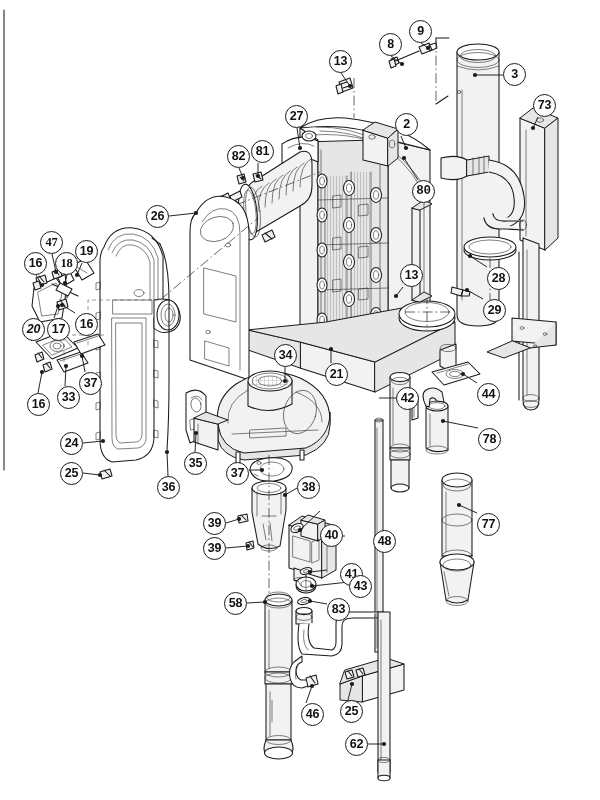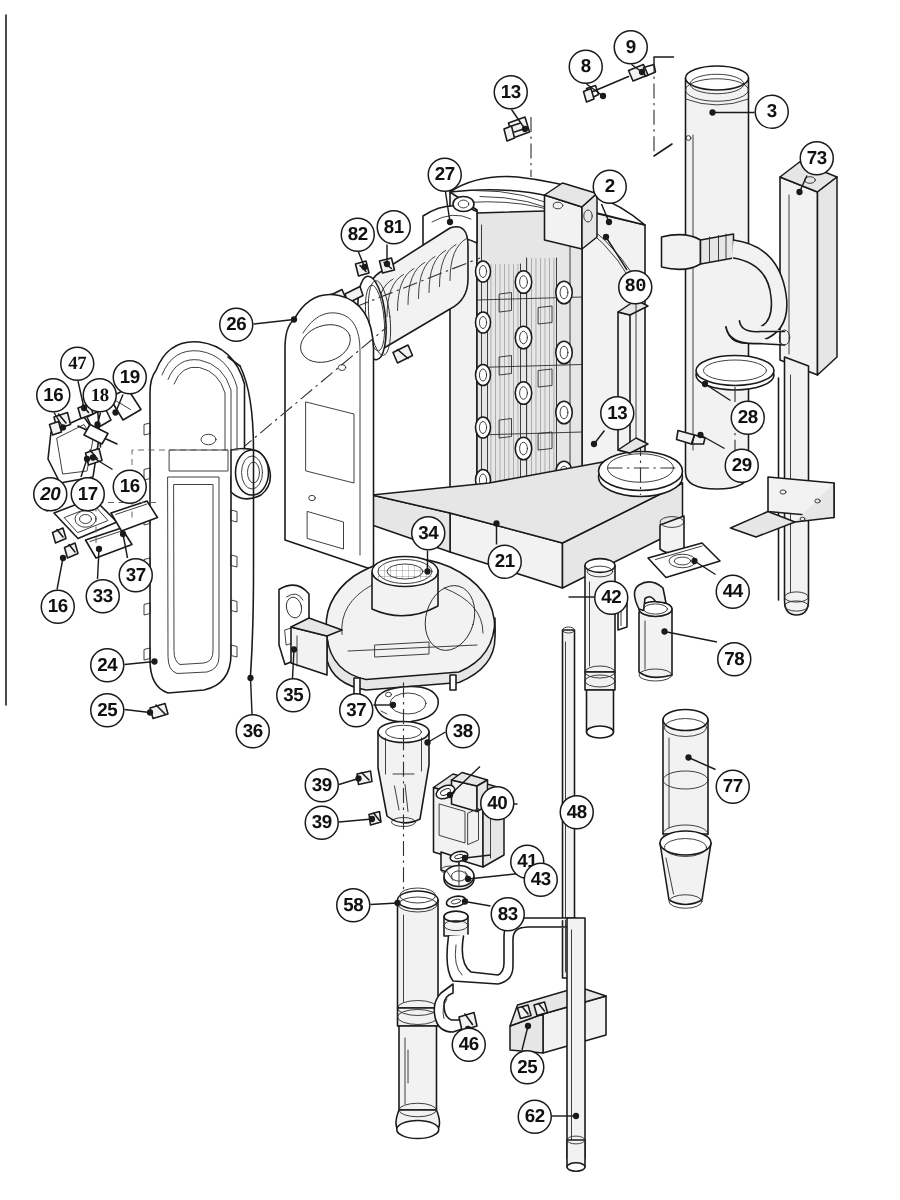--- a/index.html
+++ b/index.html
@@ -726,18 +726,18 @@
       <div class="callout" style="left: 297px; top: 476px;">38</div>
       <div class="callout" style="left: 477px; top: 513px; text-align: center;">77</div>
       <div class="callout" style="left: 203px; top: 512px;">39</div>
       <div class="callout" style="left: 320px; top: 499px; margin-top: 25px;">40</div>
       <div class="callout" style="left: 345px; top: 530px; margin-left: 28px;">48</div>
       <div class="callout" style="left: 203px; top: 537px;">39</div>
       <div class="callout" style="left: 340px; top: 563px;">41</div>
       <div class="callout" style="left: 349px; top: 575px;">43</div>
       <div class="callout" style="left: 327px; top: 598px;">83</div>
       <div class="callout" style="left: 224px; top: 592px;">58</div>
-      <div class="callout" style="left: 301px; top: 685px;">46</div>
+      <div class="callout" style="left: 301px; top: 703px;">46</div>
       <div class="callout" style="left: 340px; top: 700px;">25</div>
       <div class="callout" style="left: 345px; top: 733px;">62</div>
     </div>
 
 </div>
 
 </body></html>

